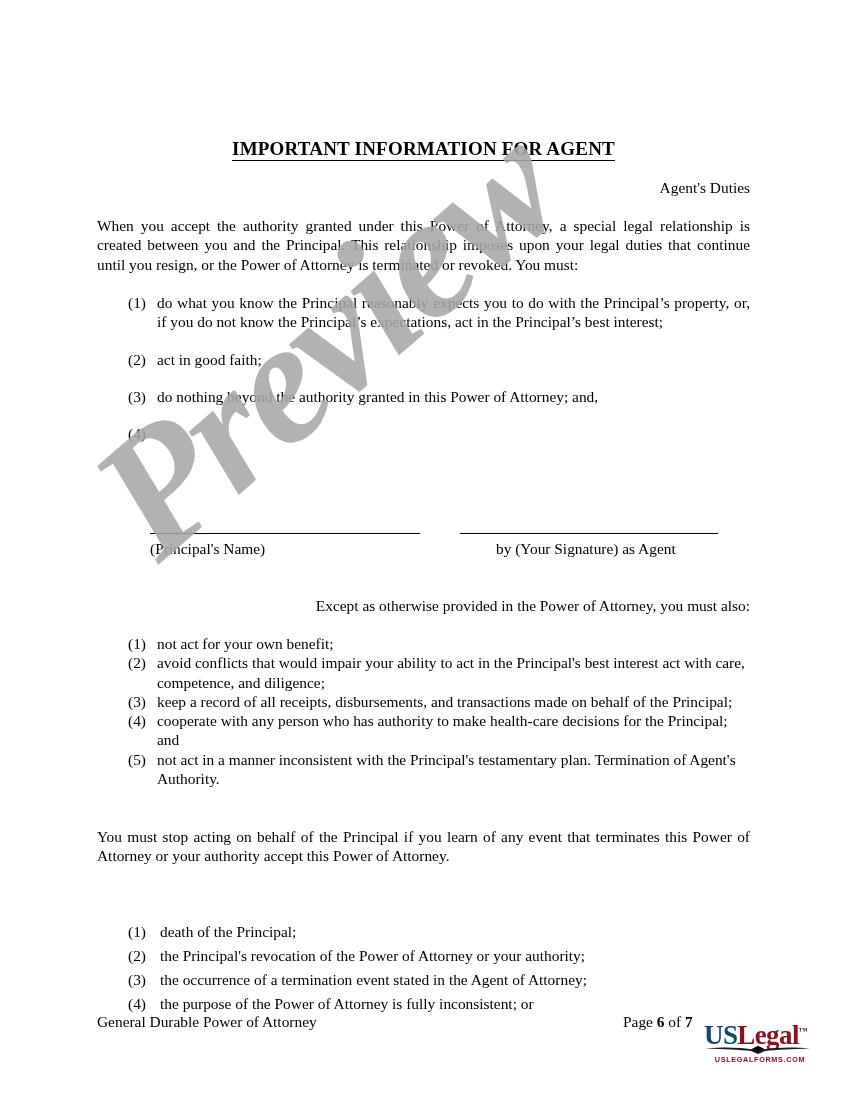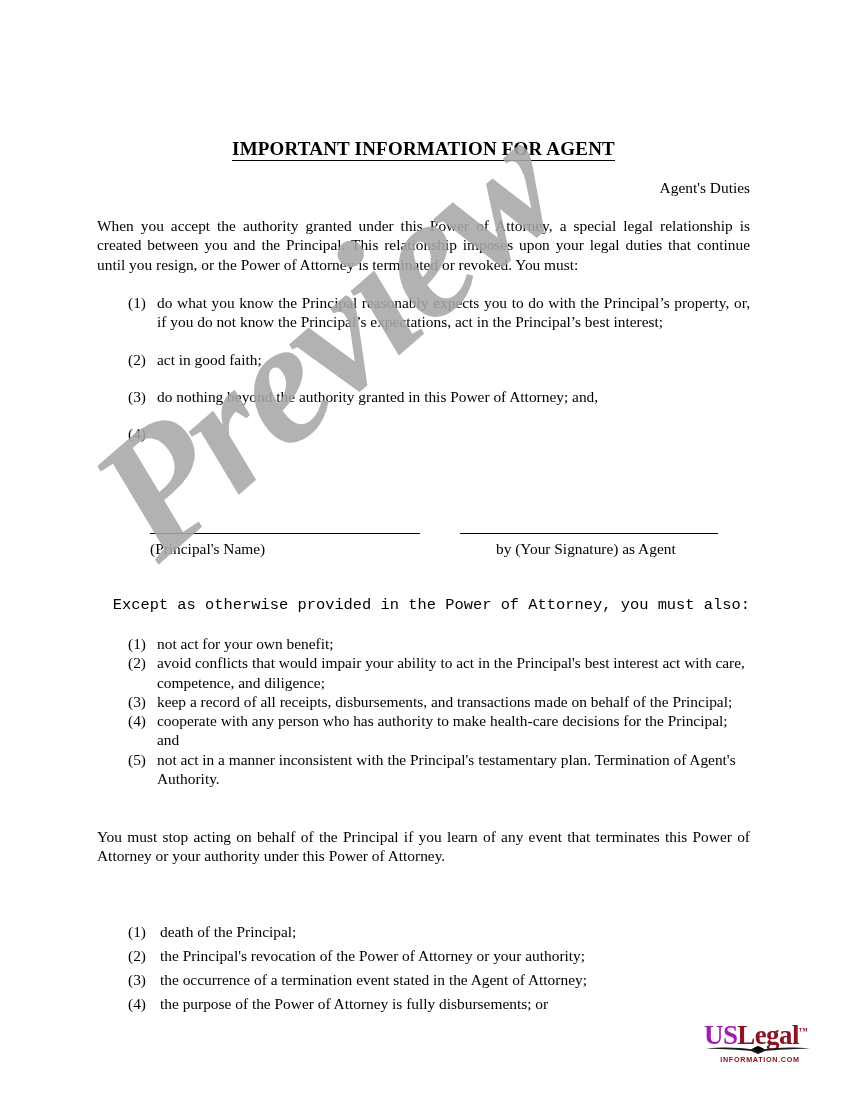--- a/index.html
+++ b/index.html
@@ -173,21 +173,21 @@
     position: absolute;
     left: 0;
     top: 0;
     font-family: "Liberation Serif", "DejaVu Serif", serif;
     font-size: 27px;
     font-weight: 700;
     letter-spacing: -0.6px;
     white-space: nowrap;
     line-height: 30px;
   }
-  .logo-word .us { color: #a21caf; }
+  .logo-word .us { color: #0c4a6e; }
   .logo-word .legal { color: #8c1422; }
   .logo-word .tm {
     font-size: 9px;
     vertical-align: super;
     color: #8c1422;
     font-weight: 700;
   }
   .logo-swoosh {
     position: absolute;
     left: 2px;
@@ -244,21 +244,21 @@
 
     <div class="sig-lines">
       <div class="rule left"></div>
       <div class="rule right"></div>
     </div>
     <div class="sig-labels">
       <span class="l">(Principal's Name)</span>
       <span class="r">by (Your Signature) as Agent</span>
     </div>
 
-    <div class="block" style="top:596px;font-family:Liberation Mono, monospace;">Except as otherwise provided in the Power of Attorney, you must also:</div>
+    <div class="block" style="top:596px;">Except as otherwise provided in the Power of Attorney, you must also:</div>
 
     <div class="list tight" style="top:634px;">
       <div class="li">
         <span class="marker">(1)</span>
         <span>not act for your own benefit;</span>
       </div>
       <div class="li">
         <span class="marker">(2)</span>
         <span> avoid conflicts that would impair your ability to act in the Principal's best interest act with care, competence, and diligence;</span>
       </div>
@@ -269,51 +269,55 @@
       <div class="li">
         <span class="marker">(4)</span>
         <span> cooperate with any person who has authority to make health-care decisions for the Principal; and</span>
       </div>
       <div class="li">
         <span class="marker">(5)</span>
         <span> not act in a manner inconsistent with the Principal's testamentary plan. Termination of Agent's Authority.</span>
       </div>
     </div>
 
-    <div class="block justify" style="top:827px;">You must stop acting on behalf of the Principal if you learn of any event that terminates this Power of Attorney or your authority under this Power of Attorney.</div>
+    <div class="block justify" style="top:827px;">You must stop acting on behalf of the Principal if you learn of any event that terminates this Power of Attorney or your authority accept this Power of Attorney.</div>
 
 
     <div class="list tight2" style="top:920px;">
       <div class="li">
         <span class="marker">(1)</span>
         <span> death of the Principal;</span>
       </div>
       <div class="li">
         <span class="marker">(2)</span>
         <span> the Principal's revocation of the Power of Attorney or your authority;</span>
       </div>
       <div class="li">
         <span class="marker">(3)</span>
         <span> the occurrence of a termination event stated in the Agent of Attorney;</span>
       </div>
       <div class="li">
         <span class="marker">(4)</span>
-        <span> the purpose of the Power of Attorney is fully disbursements; or</span>
+        <span> the purpose of the Power of Attorney is fully inconsistent; or</span>
       </div>
     </div>
 
   </div>
 
   <div id="watermark">
     <div class="wm-text">Preview</div>
   </div>
 
+  <div id="footer">
+    <div class="footer-left">General Durable Power of Attorney</div>
+    <div class="footer-page"><span>Page </span><b>6</b><span> of </span><b>7</b></div>
+  </div>
 
   <div id="logo">
     <div class="logo-word"><span class="us">US</span><span class="legal">Legal</span><span class="tm">™</span></div>
     <svg class="logo-swoosh" viewBox="0 0 104 10">
       <path d="M0 3.4 C 18 1.6, 34 2.4, 45 4.2 L 52 1.2 L 59 4.2 C 70 2.4, 86 1.6, 104 3.4 C 86 4.0, 70 4.6, 59 6.0 L 52 9.0 L 45 6.0 C 34 4.6, 18 4.0, 0 3.4 Z" fill="#1a1a1a"></path>
       <path d="M46.5 3.6 L 52 1.0 L 57.5 3.6 L 52 6.4 Z" fill="#000000"></path>
     </svg>
-    <div class="logo-sub">INFORMATION.COM</div>
+    <div class="logo-sub">USLEGALFORMS.COM</div>
   </div>
 
 </div>
 
 </body></html>

